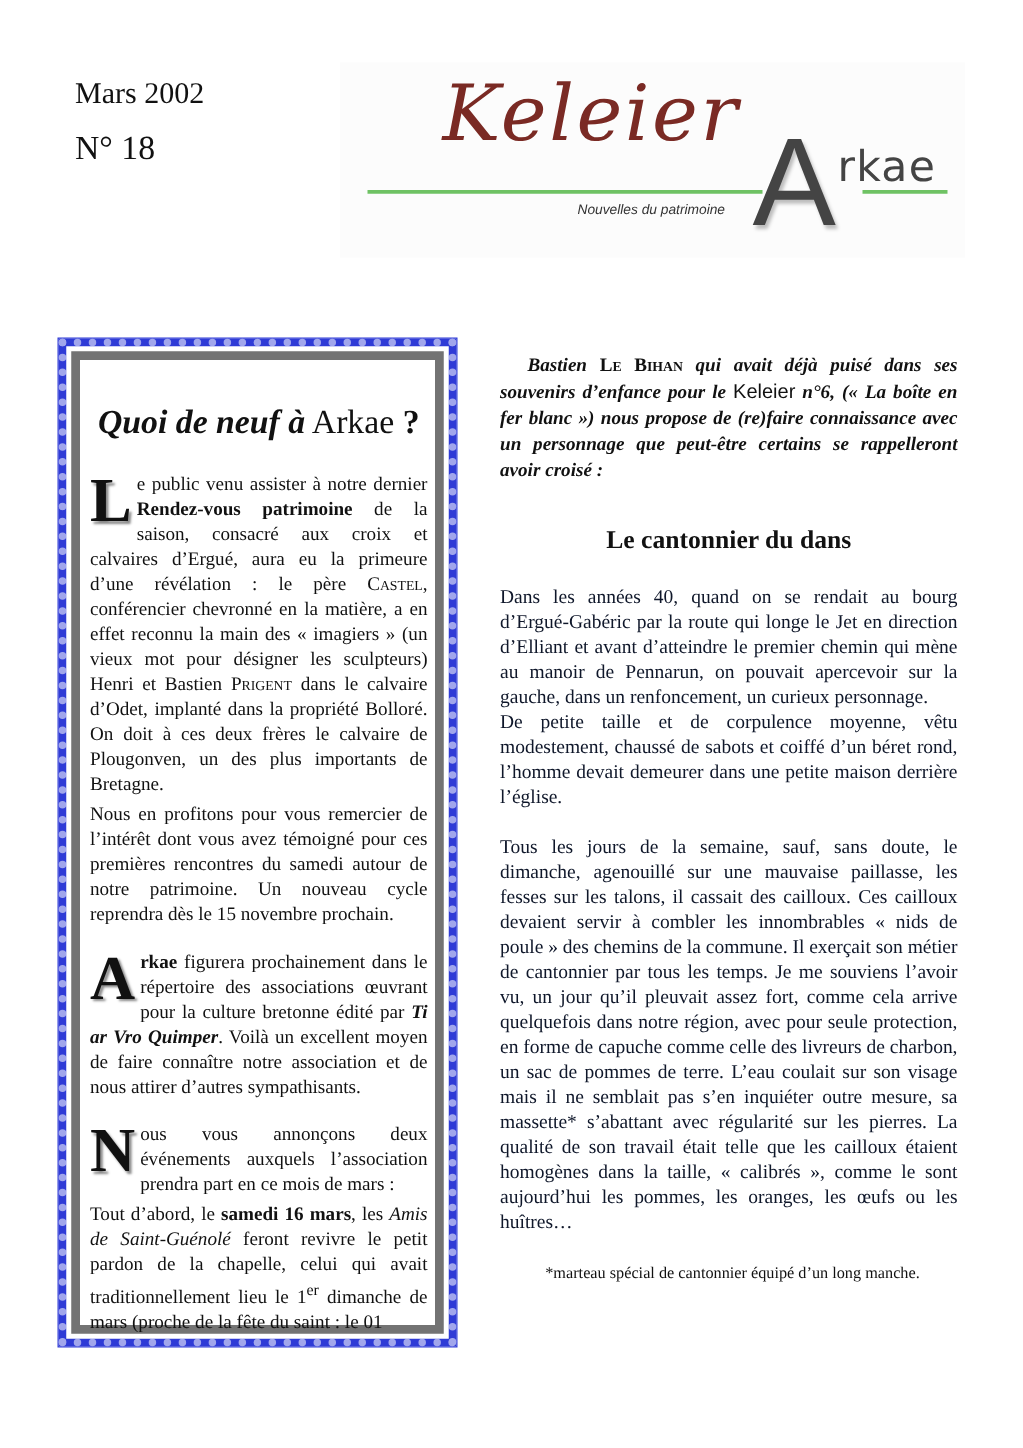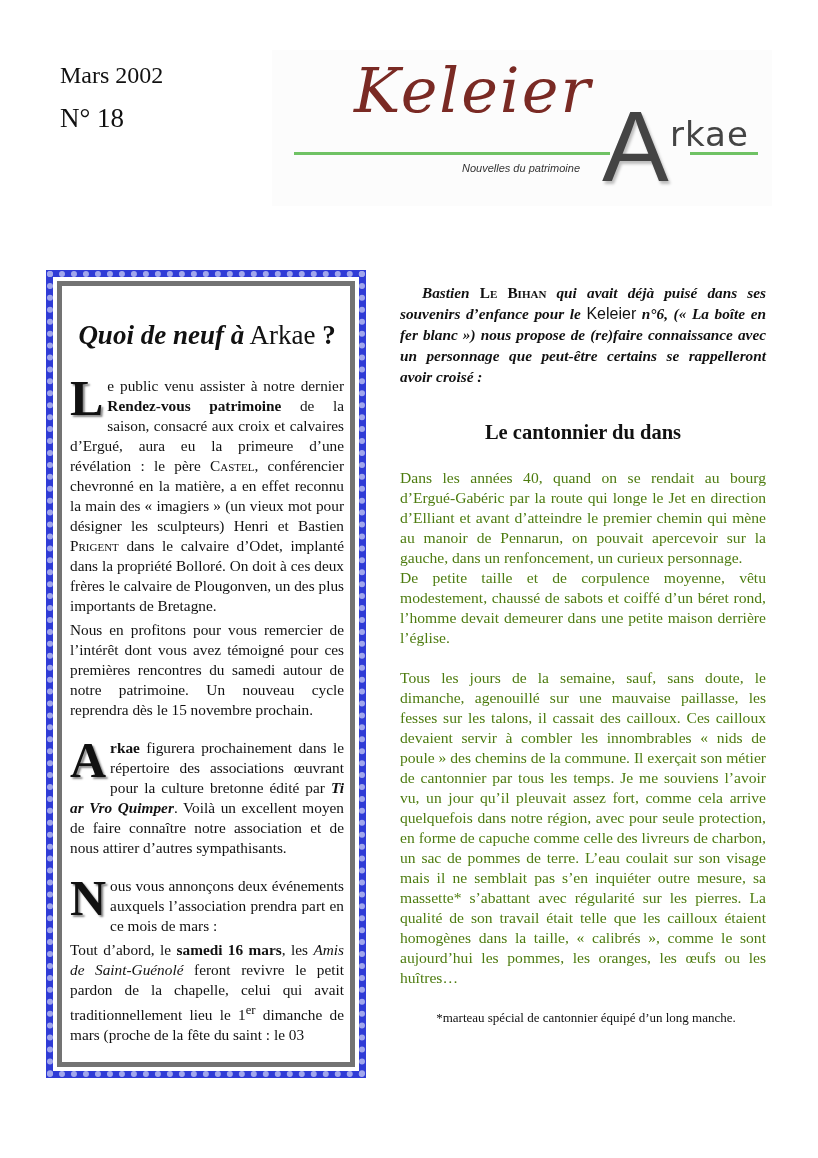--- a/index.html
+++ b/index.html
@@ -20,37 +20,37 @@
                    font-style:italic; font-size:11px; color:#333; }
   .logo .bigA { position:absolute; left:330px; top:46px; font-family:"Liberation Sans", sans-serif;
                 font-size:100px; line-height:100px; color:#444; text-shadow:2px 3px 3px rgba(0,0,0,0.25); }
   .logo .rkae { position:absolute; left:398px; top:64px; font-family:"DejaVu Sans", sans-serif;
                 font-size:34px; color:#444; letter-spacing:1px; }
 
   .box { position:absolute; left:47px; top:271px; width:318px; height:806px;
          border:6px solid #2f3bd6; box-sizing:border-box;
          outline:1px solid #2f3bd6; }
   .box::before { content:""; position:absolute; inset:-6px; border:6px dotted #ffffff; opacity:0.55; pointer-events:none; }
-  .box-inner { position:absolute; left:4px; top:4px; right:4px; bottom:4px; border:5px solid #737373; background:#fff; }
+  .box-inner { position:absolute; left:4px; top:4px; right:4px; bottom:4px; border:7px solid #737373; background:#fff; }
   .box-content { position:absolute; left:8px; right:6px; top:8px; }
 
   .box-title { text-align:center; font-size:27px; margin:24px 0 24px 0; line-height:34px; }
   .box-title .it { font-weight:bold; font-style:italic; }
   .box p { margin:0 0 4px 0; font-size:15.3px; line-height:20px; text-align:justify; }
   .dropcap { float:left; font-size:50px; line-height:40px; font-weight:bold; margin:2px 4px 0 0;
              text-shadow:2px 2px 2px #888; }
   .sc { font-variant:small-caps; }
   .gap { height:14px; }
 
   .col2 { position:absolute; left:400px; top:282px; width:366px; }
   .intro { font-weight:bold; font-style:italic; font-size:15.3px; line-height:21px; text-align:justify; margin:0; text-indent:22px; }
   .intro .kel { font-family:"Liberation Sans", sans-serif; font-weight:normal; font-style:normal; font-size:16px; }
   .intro .nsc { font-style:normal; font-variant:small-caps; }
   .article-title { text-align:center; font-weight:bold; font-size:20.5px; margin:34px 0 24px 0; }
-  .body-p { margin:0; font-size:15.6px; line-height:20px; text-align:justify; color:#4d7c0f; }
+  .body-p { margin:0; font-size:15.6px; line-height:20px; text-align:justify; color:#0f172a; }
   .spacer { height:20px; }
   .footnote { font-size:13px; margin-top:22px; text-align:center; padding-left:6px; }
 </style>
 </head>
 <body>
 
 <div class="date-block">
   <div class="month">Mars 2002</div>
   <div class="issue">N° 18</div>
 </div>
@@ -76,21 +76,21 @@
       <p><span class="dropcap">L</span><span>e public venu assister à notre dernier </span><b>Rendez-vous patrimoine</b><span> de la saison, consacré aux croix et calvaires d’Ergué, aura eu la primeure d’une révélation : le père </span><span class="sc">Castel</span><span>, conférencier chevronné en la matière, a en effet reconnu la main des « imagiers » (un vieux mot pour désigner les sculpteurs) Henri et Bastien </span><span class="sc">Prigent</span><span> dans le calvaire d’Odet, implanté dans la propriété Bolloré. On doit à ces deux frères le calvaire de Plougonven, un des plus importants de Bretagne.</span></p>
 
       <p>Nous en profitons pour vous remercier de l’intérêt dont vous avez témoigné pour ces premières rencontres du samedi autour de notre patrimoine. Un nouveau cycle reprendra dès le 15 novembre prochain.</p>
       <div class="gap"></div>
 
       <p><span class="dropcap">A</span><b>rkae</b><span> figurera prochainement dans le répertoire des associations œuvrant pour la culture bretonne édité par </span><b><i>Ti ar Vro Quimper</i></b><span>. Voilà un excellent moyen de faire connaître notre association et de nous attirer d’autres sympathisants.</span></p>
       <div class="gap"></div>
 
       <p><span class="dropcap">N</span><span>ous vous annonçons deux événements auxquels l’association prendra part en ce mois de mars :</span></p>
 
-      <p><span>Tout d’abord, le </span><b>samedi 16 mars</b><span>, les </span><i>Amis de Saint-Guénolé</i><span> feront revivre le petit pardon de la chapelle, celui qui avait traditionnellement lieu le 1</span><sup>er</sup><span> dimanche de mars (proche de la fête du saint : le 03</span></p>
+      <p><span>Tout d’abord, le </span><b>samedi 16 mars</b><span>, les </span><i>Amis de Saint-Guénolé</i><span> feront revivre le petit pardon de la chapelle, celui qui avait traditionnellement lieu le 1</span><sup>er</sup><span> dimanche de mars (proche de la fête du saint : le 01</span></p>
     </div>
   </div>
 </div>
 
 <div class="col2">
   <p class="intro"><span>Bastien </span><span class="nsc">Le Bihan</span><span> qui avait déjà puisé dans ses souvenirs d’enfance pour le </span><span class="kel">Keleier</span><span> n°6, (« La boîte en fer blanc ») nous propose de (re)faire connaissance avec un personnage que peut-être certains se rappelleront avoir croisé :</span></p>
 
   <div class="article-title">Le cantonnier du dans</div>
 
   <p class="body-p">Dans les années 40, quand on se rendait au bourg d’Ergué-Gabéric par la route qui longe le Jet en direction d’Elliant et avant d’atteindre le premier chemin qui mène au manoir de Pennarun, on pouvait apercevoir sur la gauche, dans un renfoncement, un curieux personnage.</p>

